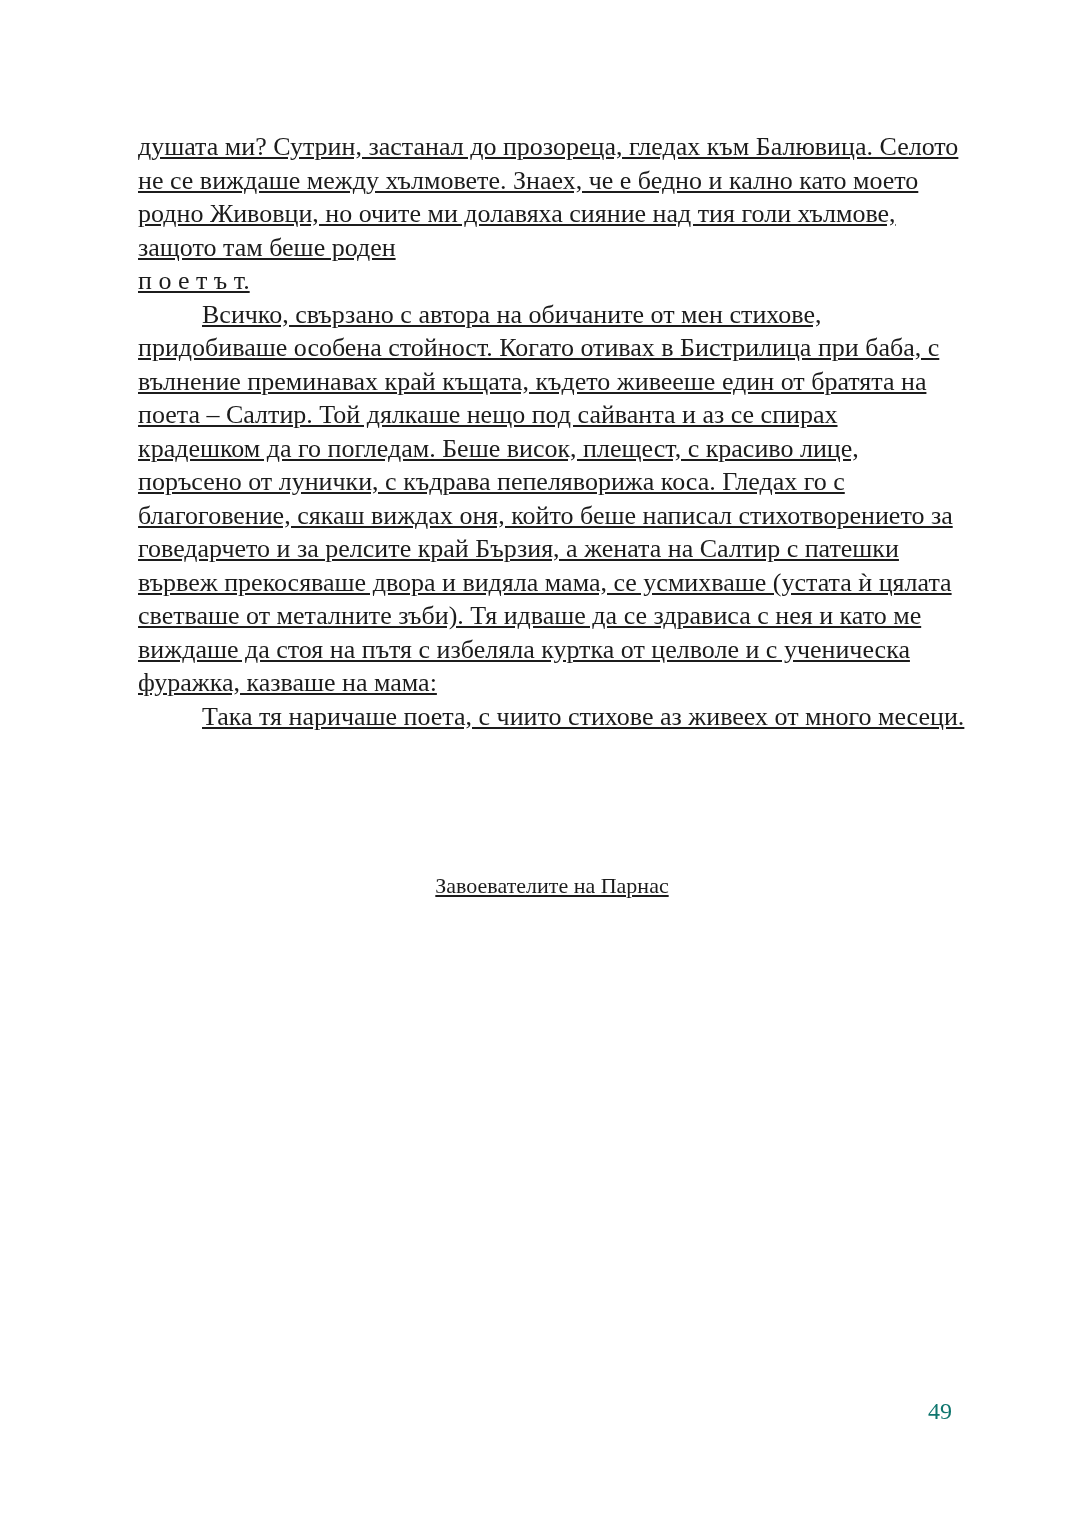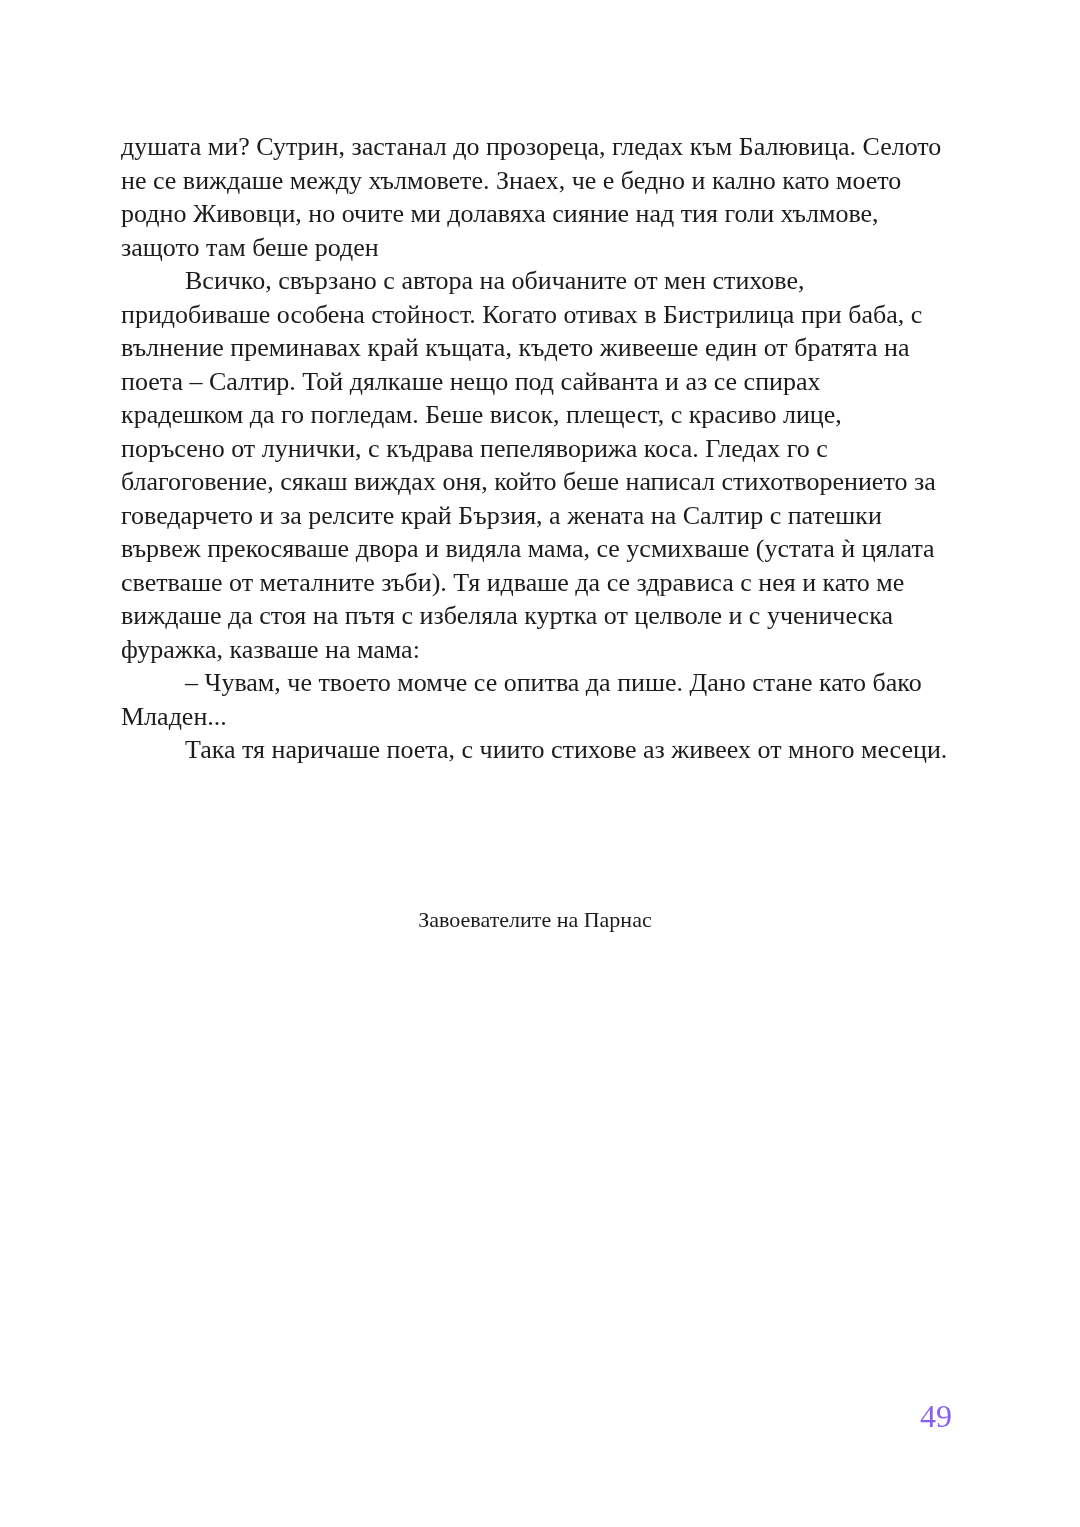--- a/index.html
+++ b/index.html
@@ -11,26 +11,27 @@
     position: relative;
     width: 1080px;
     height: 1527px;
     background: #ffffff;
     font-family: "Liberation Serif", serif;
     color: #1c1c1c;
     overflow: hidden;
   }
   .text-block {
     position: absolute;
-    left: 121px;
+    left: 138px;
     top: 130px;
     width: 828px;
     font-size: 26px;
     line-height: 33.5px;
     text-align: left;
+    text-decoration: underline;
   }
   .text-block p {
     margin: 0;
     padding: 0;
     text-indent: 64px;
   }
   .text-block p.no-indent {
     text-indent: 0;
   }
   .section-heading {
@@ -41,37 +42,37 @@
     padding: 0;
     margin-top: 140px;
     margin-bottom: 80px;
     text-indent: 0;
     line-height: 1.2;
   }
   .page-number {
     position: absolute;
     right: 128px;
     top: 1398px;
-    font-size: 32px;
-    color: #8b5cf6;
+    font-size: 24px;
+    color: #0f766e;
   }
 </style>
 </head>
 <body>
 
 <div class="page">
 
   <div class="text-block">
 
     <p class="no-indent">душата ми? Сутрин, застанал до прозореца, гледах към Балювица. Селото не се виждаше между хълмовете. Знаех, че е бедно и кално като моето родно Живовци, но очите ми долавяха сияние над тия голи хълмове, защото там беше роден</p>
 
+    <p class="no-indent">п о е т ъ т.</p>
 
     <p>Всичко, свързано с автора на обичаните от мен стихове, придобиваше особена стойност. Когато отивах в Бистрилица при баба, с вълнение преминавах край къщата, където живееше един от братята на поета – Салтир. Той дялкаше нещо под сайванта и аз се спирах крадешком да го погледам. Беше висок, плещест, с красиво лице, поръсено от лунички, с къдрава пепеляворижа коса. Гледах го с благоговение, сякаш виждах оня, който беше написал стихотворението за говедарчето и за релсите край Бързия, а жената на Салтир с патешки вървеж прекосяваше двора и видяла мама, се усмихваше (устата ѝ цялата светваше от металните зъби). Тя идваше да се здрависа с нея и като ме виждаше да стоя на пътя с избеляла куртка от целволе и с ученическа фуражка, казваше на мама:</p>
 
-    <p>– Чувам, че твоето момче се опитва да пише. Дано стане като бако Младен...</p>
 
     <p>Така тя наричаше поета, с чиито стихове аз живеех от много месеци.</p>
 
 
     <h1 class="section-heading">Завоевателите на Парнас</h1>
 
 
   </div>
 
   <div class="page-number">49</div>

